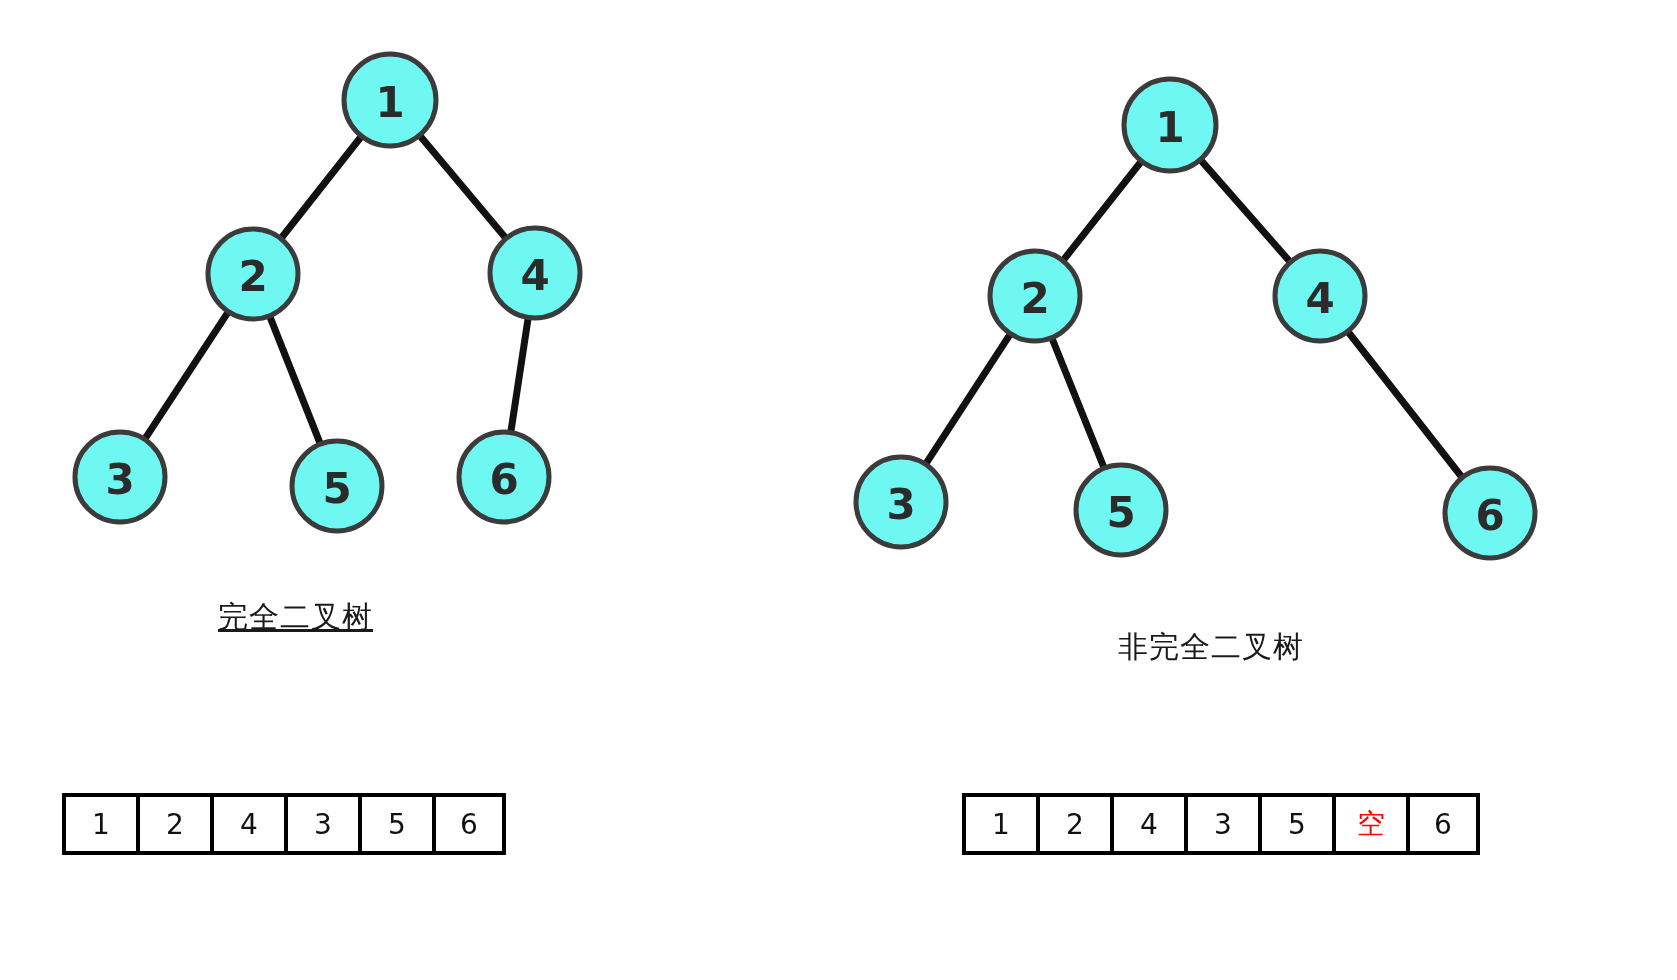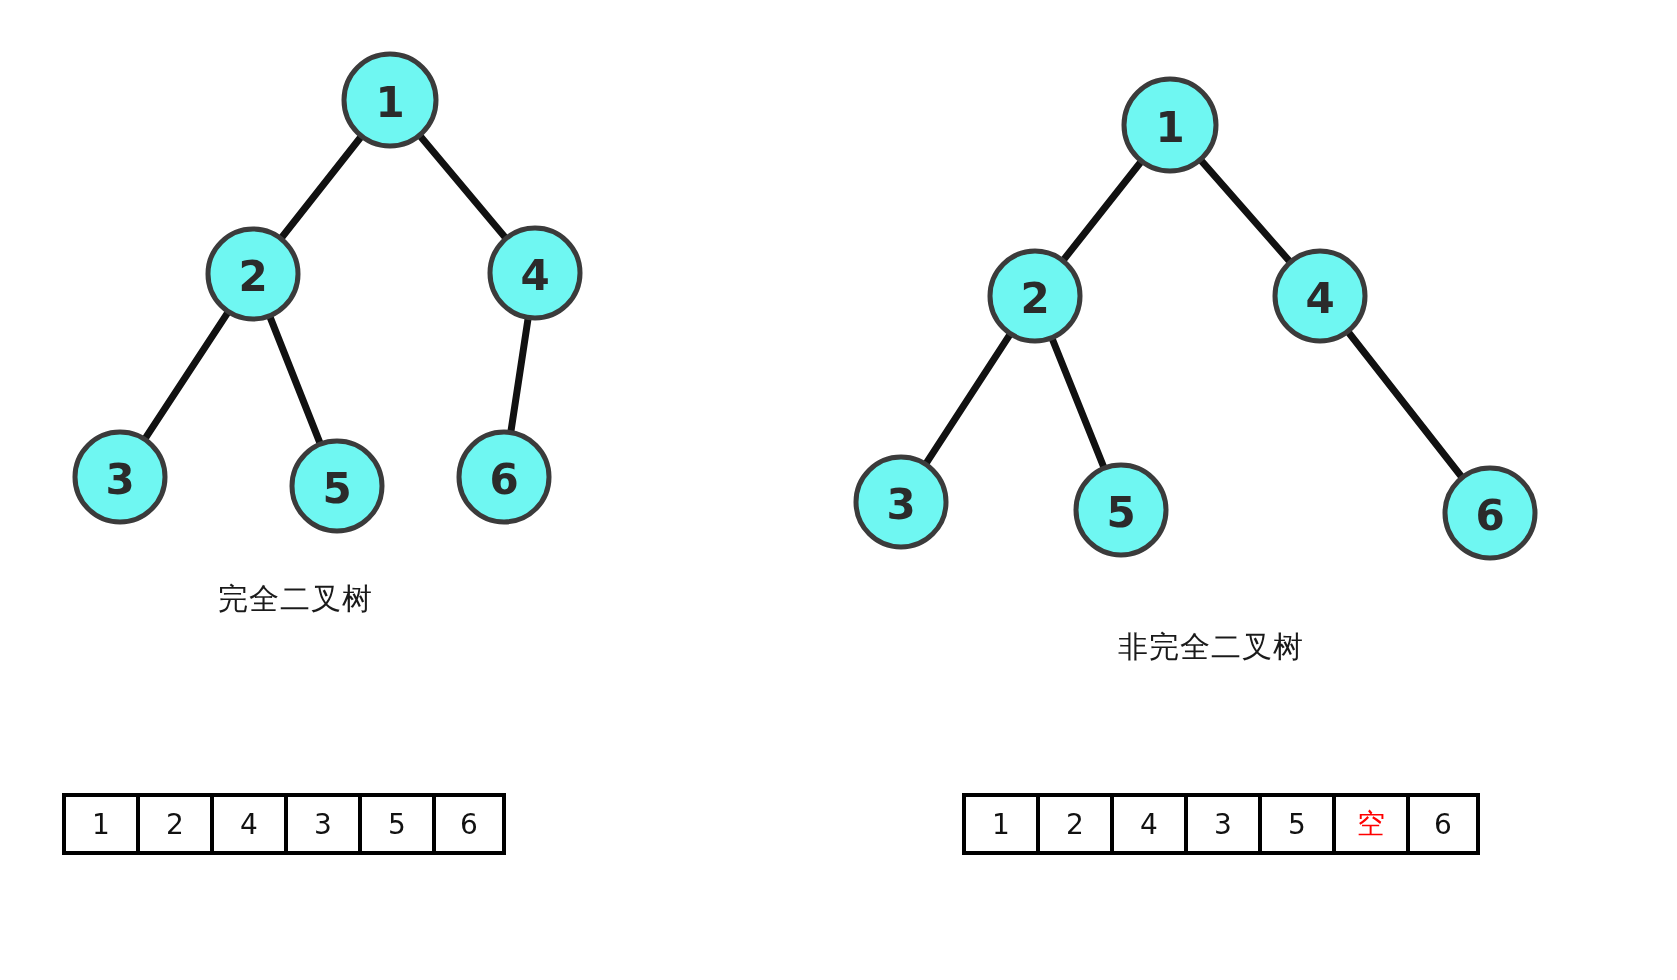--- a/index.html
+++ b/index.html
@@ -149,21 +149,21 @@
           <circle cx="1121" cy="510" r="45" class="node-circle"></circle>
           <text x="1121" y="512" class="node-label">5</text>
         </g>
         <g>
           <circle cx="1490" cy="513" r="45" class="node-circle"></circle>
           <text x="1490" y="515" class="node-label">6</text>
         </g>
       </g>
   </svg>
 
-  <div class="caption" style="left:218px; top:579px;">完全二叉树</div>
+  <div class="caption" style="left:218px; top:597px;text-decoration:underline;">完全二叉树</div>
 
   <div class="caption" style="left:1118px; top:627px;">非完全二叉树</div>
 
   <div class="array-wrap" id="left-array" style="left:62px; top:793px;">
       <div class="array-cell">1</div>
       <div class="array-cell">2</div>
       <div class="array-cell">4</div>
       <div class="array-cell">3</div>
       <div class="array-cell">5</div>
       <div class="array-cell">6</div>

